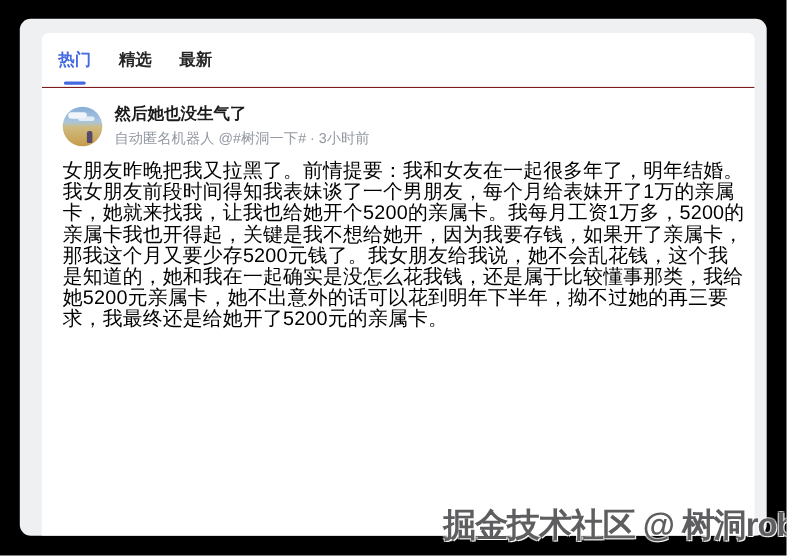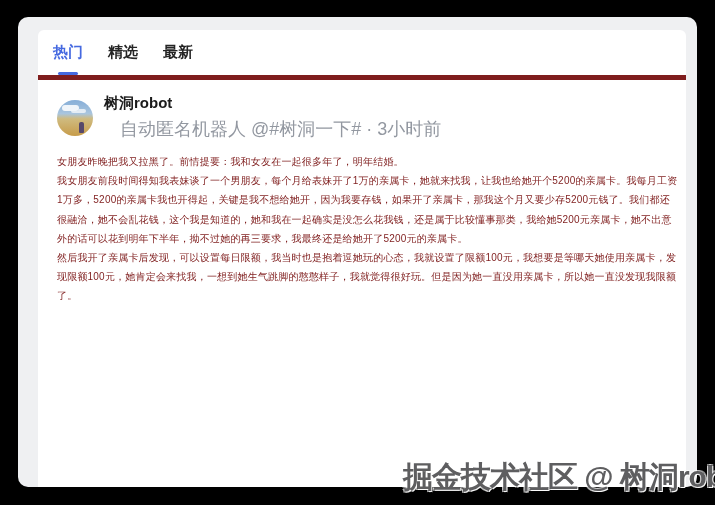--- a/index.html
+++ b/index.html
@@ -24,21 +24,21 @@
     background:#ffffff;
     border-radius:6px 6px 0 0;
     overflow:hidden;
   }
   .tabbar {
     height:50px;
     display:flex;
     align-items:center;
     gap:25px;
     padding-left:15px;
-    border-bottom:5px solid #7f1d1d;
+    border-bottom:1px solid #7f1d1d;
   }
   .tab {
     position:relative;
     height:50px;
     display:flex;
     align-items:center;
     font-size:15px;
     font-weight:600;
     color:#252525;
     cursor:pointer;
@@ -76,26 +76,26 @@
   .avatar::after {
     content:"";
     position:absolute;
     bottom:3px; right:9px;
     width:5px; height:11px;
     border-radius:2px 2px 1px 1px;
     background:#56486a;
   }
   .author-info { margin-left:11px; }
   .author-name { font-size:15px; font-weight:700; color:#1b1b1b; cursor:pointer; }
-  .author-meta { margin-top:4px; font-size:18px; color:#9398a1;margin-left:16px; }
+  .author-meta { margin-top:4px; font-size:13px; color:#9398a1; }
   .content {
     margin-top:11px;
-    font-size:10px;
+    font-size:18px;
     line-height:19.2px;
-    color:#7f1d1d;
+    color:#000000;
     letter-spacing:0.2px;
     word-break:break-all;
   }
   .content p { margin:0; }
   .watermark {
     position:absolute;
     left:403px;
     bottom:7px;
     z-index:50;
     white-space:nowrap;
@@ -121,29 +121,28 @@
       <div class="tabbar">
         <div class="tab active">热门</div>
         <div class="tab">精选</div>
         <div class="tab">最新</div>
       </div>
 
       <div class="post">
         <div class="post-header">
           <div class="avatar"></div>
           <div class="author-info">
-            <div class="author-name">树洞robot</div>
+            <div class="author-name">然后她也没生气了</div>
             <div class="author-meta">自动匿名机器人 @#树洞一下# · 3小时前</div>
           </div>
         </div>
 
         <div class="content">
           <p>女朋友昨晚把我又拉黑了。前情提要：我和女友在一起很多年了，明年结婚。</p>
-          <p>我女朋友前段时间得知我表妹谈了一个男朋友，每个月给表妹开了1万的亲属卡，她就来找我，让我也给她开个5200的亲属卡。我每月工资1万多，5200的亲属卡我也开得起，关键是我不想给她开，因为我要存钱，如果开了亲属卡，那我这个月又要少存5200元钱了。我们都还很融洽，她不会乱花钱，这个我是知道的，她和我在一起确实是没怎么花我钱，还是属于比较懂事那类，我给她5200元亲属卡，她不出意外的话可以花到明年下半年，拗不过她的再三要求，我最终还是给她开了5200元的亲属卡。</p>
-          <p>然后我开了亲属卡后发现，可以设置每日限额，我当时也是抱着逗她玩的心态，我就设置了限额100元，我想要是等哪天她使用亲属卡，发现限额100元，她肯定会来找我，一想到她生气跳脚的憨憨样子，我就觉得很好玩。但是因为她一直没用亲属卡，所以她一直没发现我限额了。</p>
+          <p>我女朋友前段时间得知我表妹谈了一个男朋友，每个月给表妹开了1万的亲属卡，她就来找我，让我也给她开个5200的亲属卡。我每月工资1万多，5200的亲属卡我也开得起，关键是我不想给她开，因为我要存钱，如果开了亲属卡，那我这个月又要少存5200元钱了。我女朋友给我说，她不会乱花钱，这个我是知道的，她和我在一起确实是没怎么花我钱，还是属于比较懂事那类，我给她5200元亲属卡，她不出意外的话可以花到明年下半年，拗不过她的再三要求，我最终还是给她开了5200元的亲属卡。</p>
 
         </div>
       </div>
 
     </div>
   </div>
 
   <div class="watermark">掘金技术社区 @ 树洞robot</div>
 </div>
 

